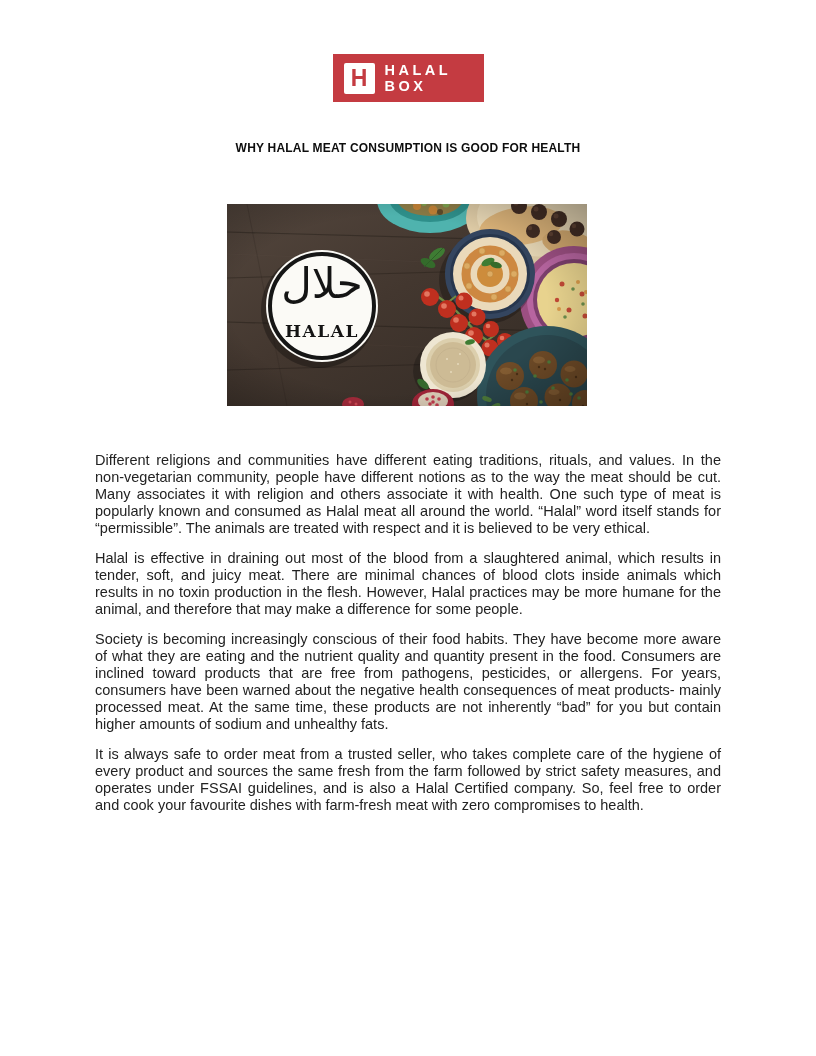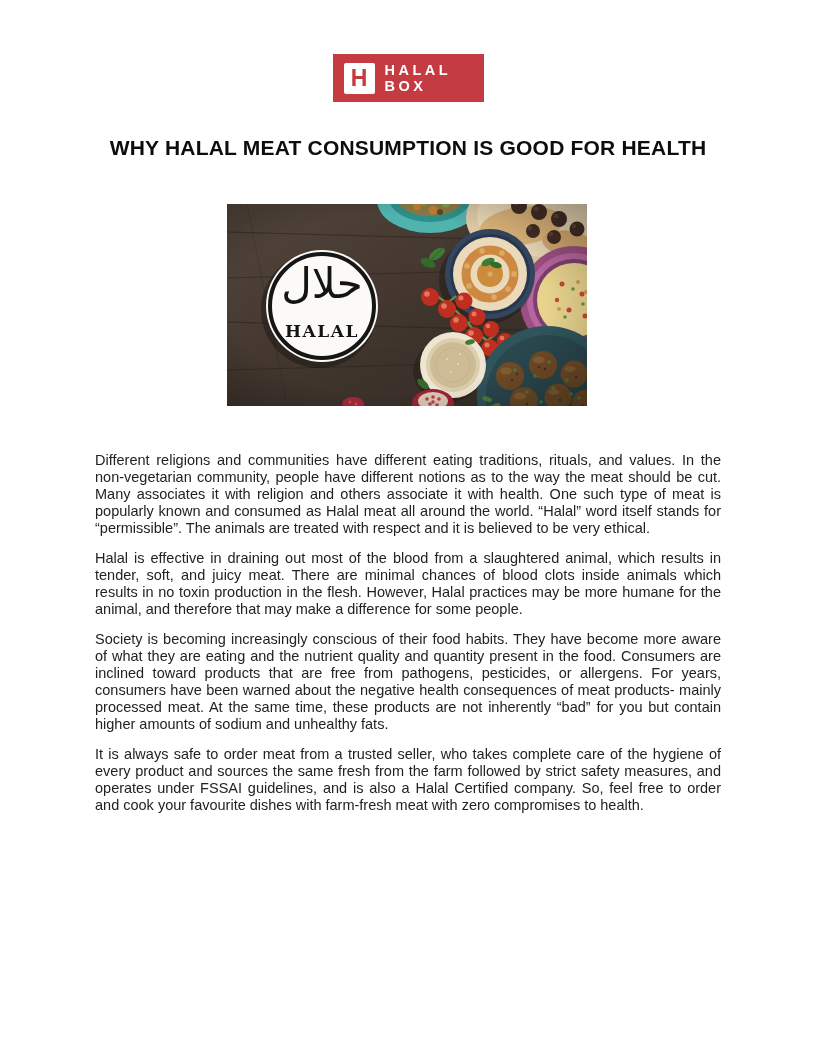--- a/index.html
+++ b/index.html
@@ -19,21 +19,21 @@
   }
   .logo-mark span {
     color:var(--brand,#c43b41); font-weight:bold; font-size:23px; line-height:1;
     font-family:"Liberation Sans", sans-serif;
   }
   .logo-text {
     color:#ffffff; font-weight:bold; font-size:14.5px; line-height:1.12;
     letter-spacing:3.5px;
   }
   h1.doc-title {
-    margin:36px 0 0 0; text-align:center; font-size:21px; font-weight:bold;
+    margin:36px 0 0 0; text-align:center; font-size:12px; font-weight:bold;
     color:#0d0d0d; letter-spacing:0.2px; line-height:20px;
   }
   figure.hero { margin:46px 3px 0 0; display:flex; justify-content:center; }
   .body-copy { width:626px; margin:46px auto 0 auto; }
   .body-copy p {
     margin:0 0 13px 0; font-size:14.5px; line-height:17px; text-align:justify;
     color:#222222;
   }
 </style>
 </head>

